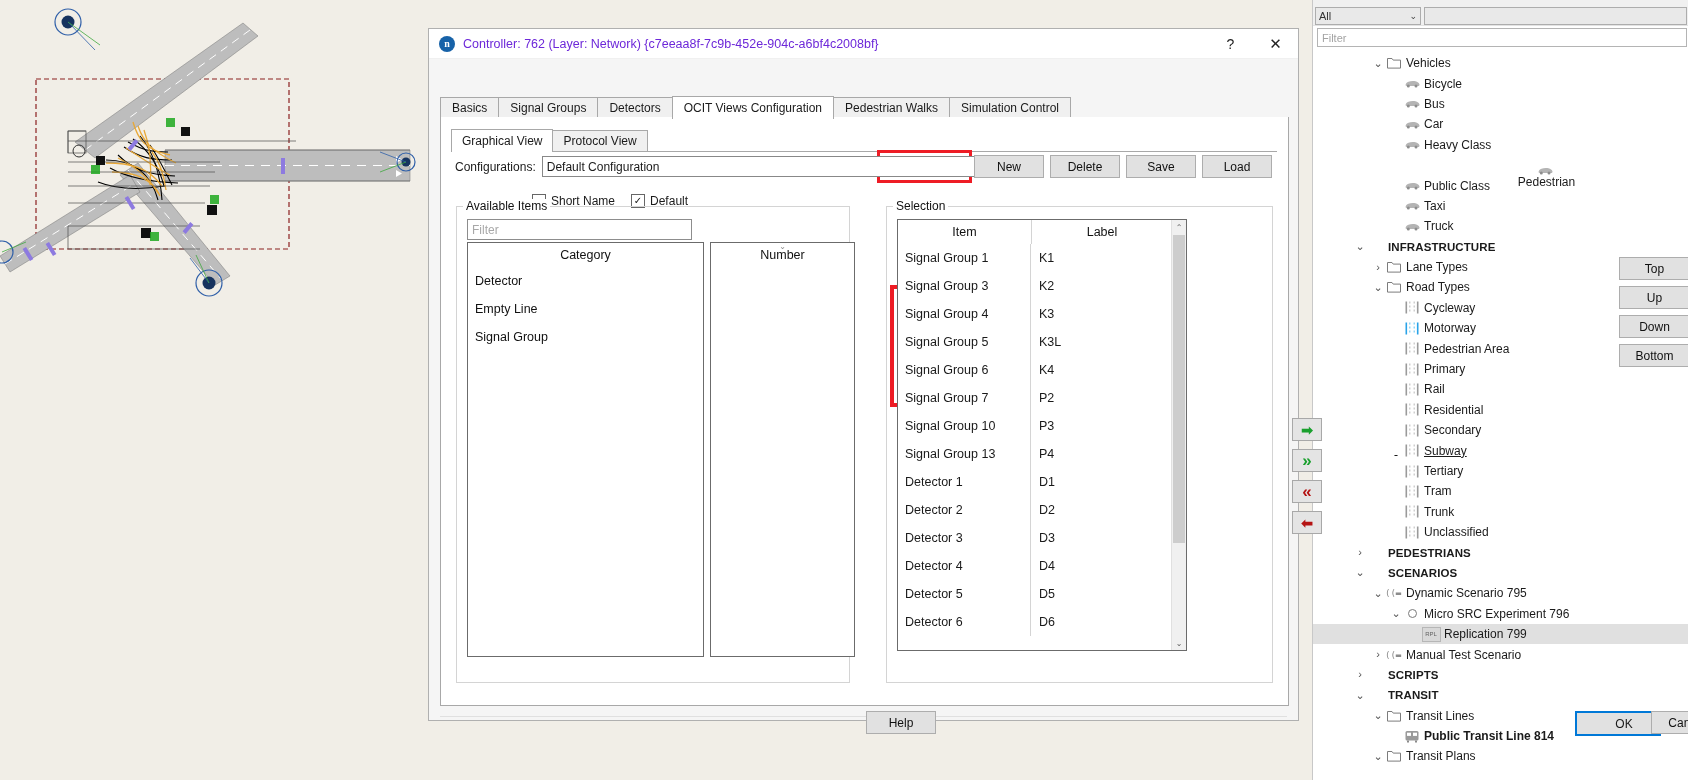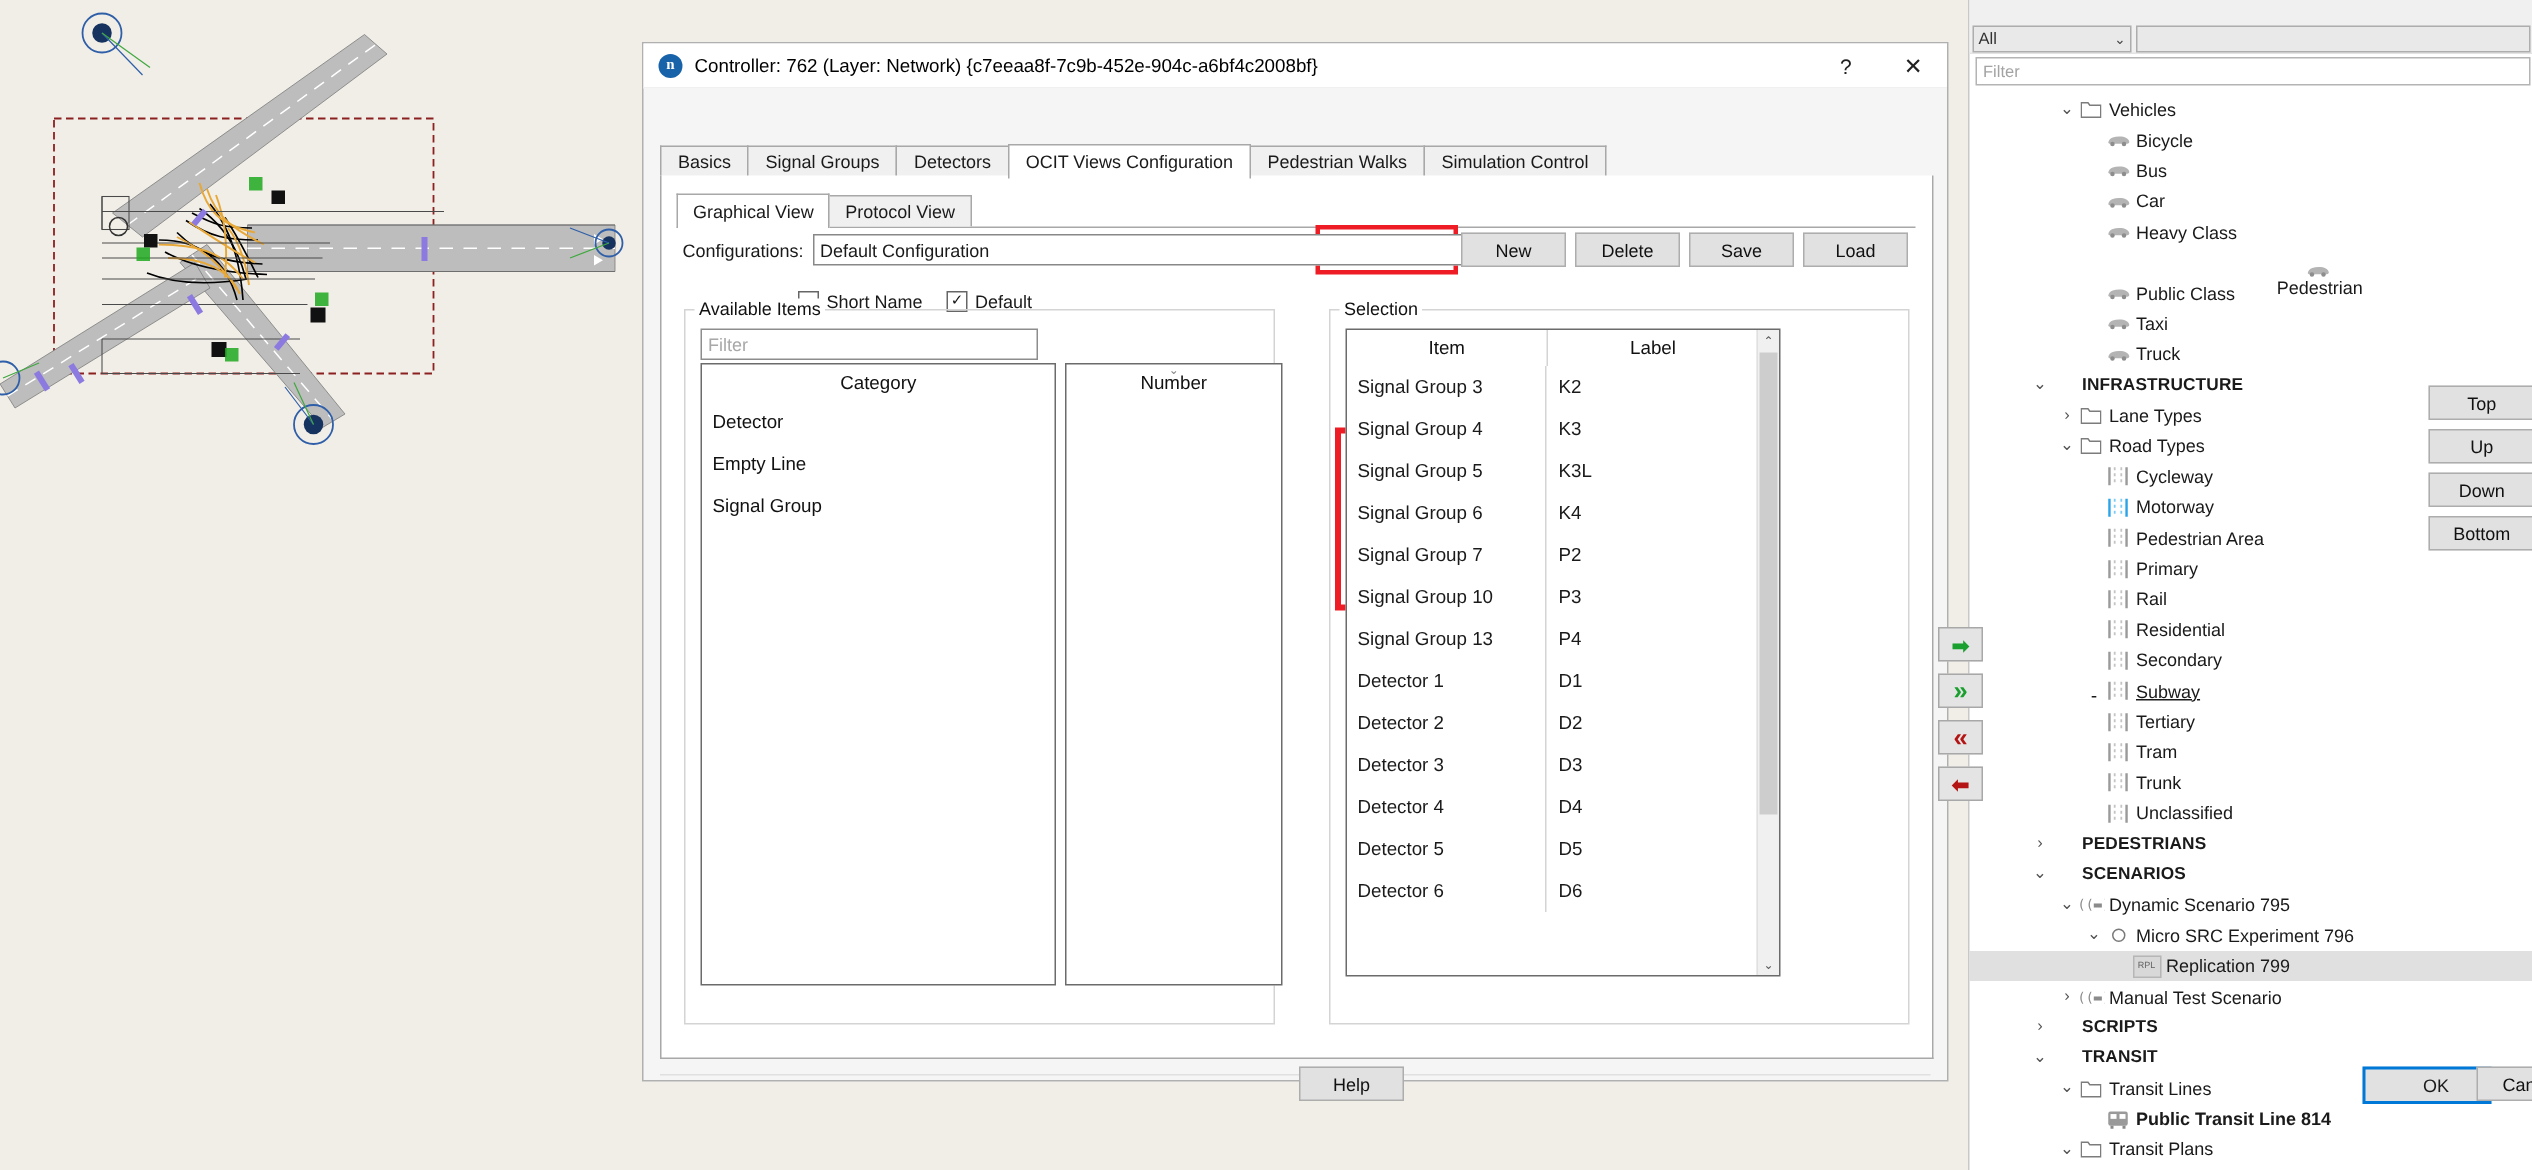--- a/index.html
+++ b/index.html
@@ -21,21 +21,21 @@
   .map-svg { position: absolute; left: 0; top: 0; }
 
   
   .sidebar {
     position: absolute; left: 1312px; top: 0; width: 376px; height: 780px;
     background: #ffffff;
     border-left: 1px solid #c8c8c8;
   }
   .sb-toolbar {
     height: 19px; background: #f0f0f0; display: flex; align-items: center;
-    padding: 16px 2px 0 2px; gap: 3px;
+    padding: 6px 2px 0 2px; gap: 3px;
     border-bottom: 1px solid #e3e3e3;
   }
   .sb-combo {
     width: 98px; height: 16px; background: #e9e9e9; border: 1px solid #adadad;
     display: flex; align-items: center; justify-content: space-between;
     padding: 0 3px; font-size: 11px; color: #333;
   }
   .sb-combo .chev { font-size: 9px; color: #444; }
   .sb-blankbox {
     flex: 1; height: 16px; background: #e9e9e9; border: 1px solid #adadad;
@@ -79,21 +79,21 @@
   .dlg-titlebar {
     height: 29px; background: #ffffff; display: flex; align-items: center;
     border-bottom: 1px solid #f0f0f0;
   }
   .dlg-icon {
     width: 16px; height: 16px; margin-left: 10px; border-radius: 50%;
     background: #1762a8; color: #fff; font-size: 10px; font-weight: bold;
     display: flex; align-items: center; justify-content: center;
     font-family: "Liberation Serif", serif;
   }
-  .dlg-title { margin-left: 8px; font-size: 12.5px; color: #000000; flex: 1; }
+  .dlg-title { margin-left: 8px; font-size: 12.5px; color: #6d28d9; flex: 1; }
   .dlg-help-btn, .dlg-close-btn {
     width: 45px; height: 29px; display: flex; align-items: center; justify-content: center;
     font-size: 14px; color: #222;
   }
   .dlg-close-btn { font-size: 15px; }
 
   .dlg-body { position: absolute; left: 0; top: 29px; width: 869px; height: 662px; }
 
   
   .tabstrip {
@@ -842,20 +842,24 @@
       <div class="groupbox gb-sel">
         <div class="gb-title">Selection</div>
         <div class="listbox lb-selection">
           <div class="sel-table">
             <div class="sel-head">
               <div class="th th-item">Item</div>
               <div class="th th-label">Label</div>
             </div>
             <div id="sel-rows">
                 <div class="sel-row">
+                  <div class="c-item">Signal Group 1</div>
+                  <div class="c-label">K1</div>
+                </div>
+                <div class="sel-row">
                   <div class="c-item">Signal Group 3</div>
                   <div class="c-label">K2</div>
                 </div>
                 <div class="sel-row">
                   <div class="c-item">Signal Group 4</div>
                   <div class="c-label">K3</div>
                 </div>
                 <div class="sel-row">
                   <div class="c-item">Signal Group 5</div>
                   <div class="c-label">K3L</div>

